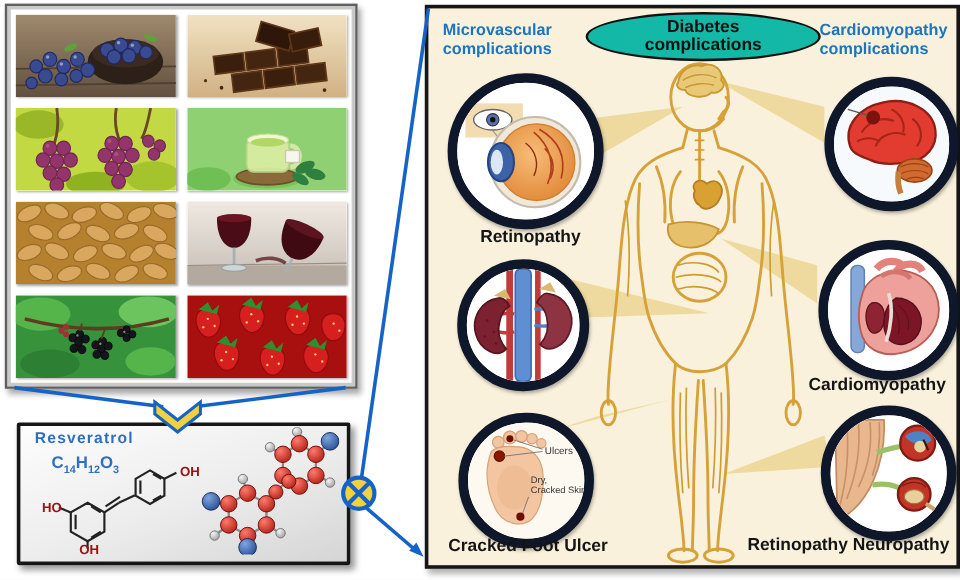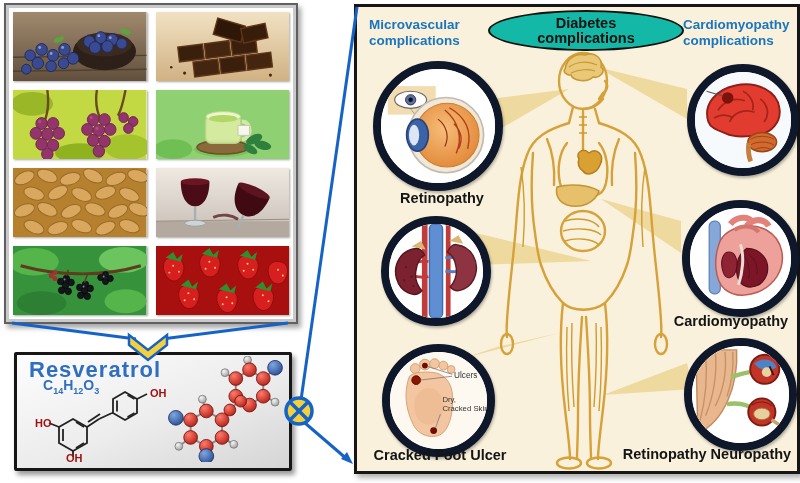--- a/index.html
+++ b/index.html
@@ -7,21 +7,21 @@
   .abs{position:absolute;}
   
   #food-panel{left:4px;top:3px;width:290px;height:317px;background:#fff;border:2px solid #606060;
     box-shadow:inset 0 0 0 3px #c9c9c9, 3px 4px 5px rgba(0,0,0,.35);z-index:2;}
   #food-grid{position:absolute;inset:7px;display:grid;grid-template-columns:1fr 1fr;grid-template-rows:repeat(4,1fr);gap:9px;}
   .food-tile{position:relative;overflow:hidden;box-shadow:1px 1px 2px rgba(0,0,0,.35);}
   .food-tile svg{display:block;width:100%;height:100%;}
   
   #resv-panel{left:14px;top:352px;width:272px;height:113px;background:linear-gradient(160deg,#fdfdfd 0%,#ececec 55%,#d5d5d5 100%);
     border:3px solid #161616;border-radius:2px;box-shadow:3px 4px 5px rgba(0,0,0,.4);z-index:2;}
-  #resv-title{left:12px;top:2px;font-size:22px;font-weight:bold;color:#2e6fc0;letter-spacing:1px;}
+  #resv-title{left:12px;top:2px;font-size:13px;font-weight:bold;color:#2e6fc0;letter-spacing:1px;}
   #resv-formula{left:26px;top:22px;font-size:14px;font-weight:bold;color:#2e6fc0;}
   #resv-formula sub{font-size:9px;}
   
   #connector-svg{left:0;top:0;width:800px;height:483px;z-index:3;pointer-events:none;}
   
   #comp-panel{left:354px;top:4px;width:440px;height:464px;background:#f9f1dc;border:3px solid #161616;z-index:2;
     box-shadow:3px 4px 5px rgba(0,0,0,.3);}
   #body-svg{left:0;top:0;width:440px;height:464px;z-index:1;}
   #title-ellipse{left:131px;top:3px;width:192px;height:37px;background:#14b8a6;border:2px solid #111;border-radius:50%;
     display:flex;flex-direction:column;align-items:center;justify-content:center;line-height:1.02;z-index:4;}

